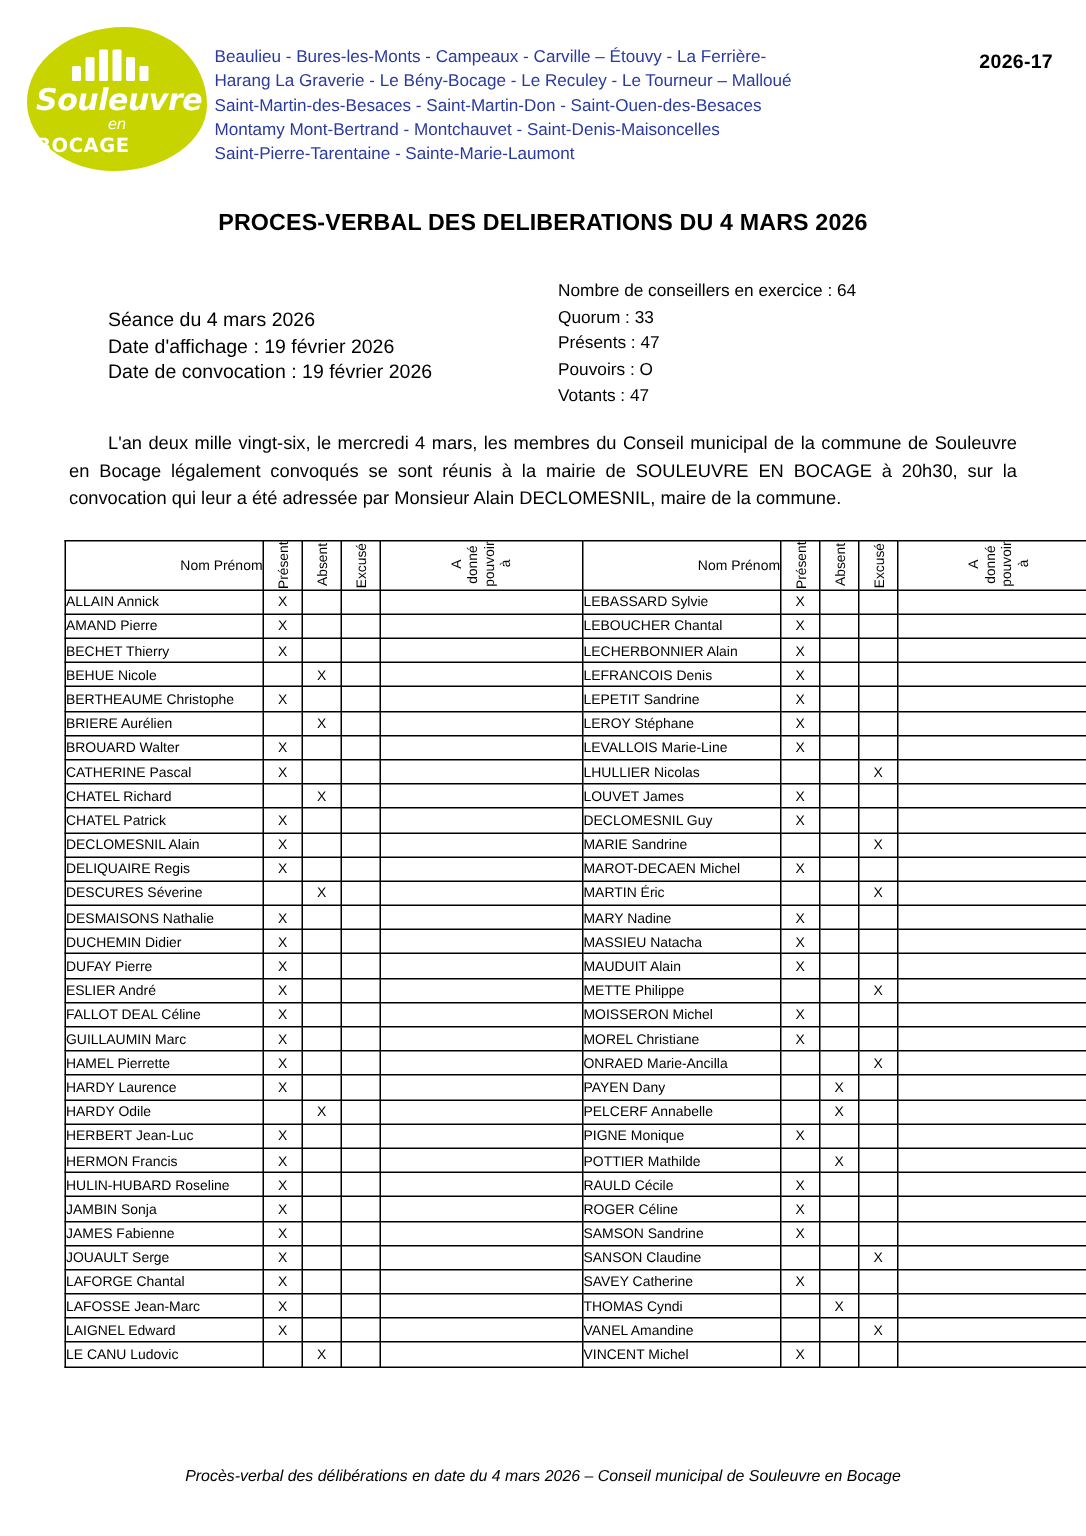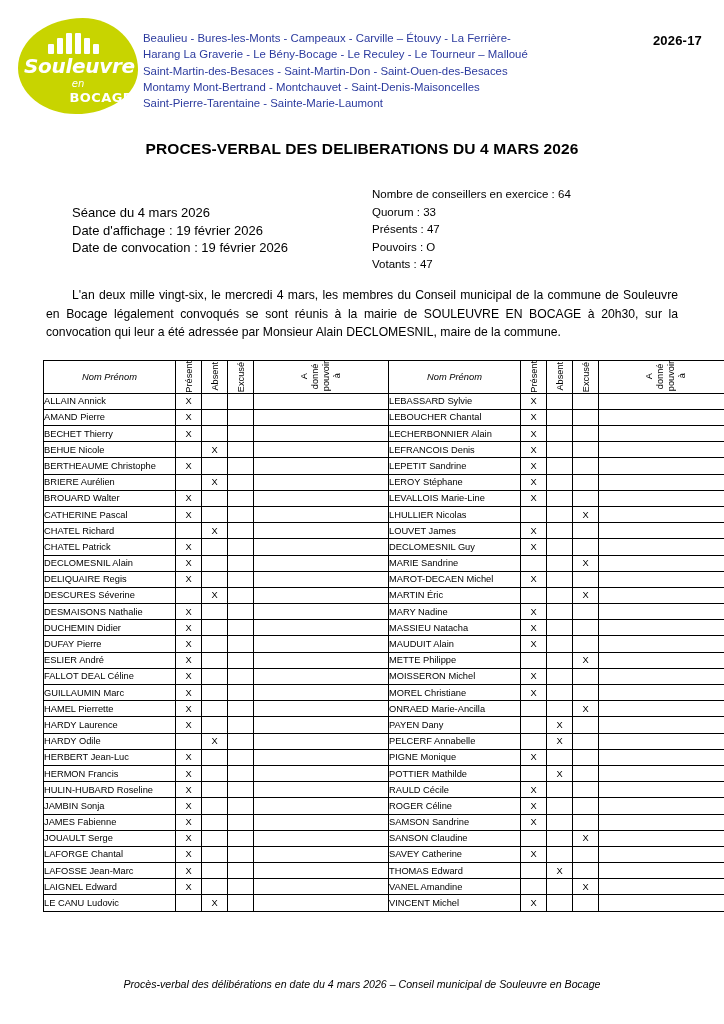--- a/index.html
+++ b/index.html
@@ -80,21 +80,21 @@
     color: #ffffff;
     font-family: "DejaVu Sans", sans-serif;
     font-size: 10px;
     font-style: italic;
   }
   .logo-text3 {
     position: absolute;
     left: 6px;
     top: 72px;
     width: 108px;
-    text-align: right;
+    text-align: left;
     color: #ffffff;
     font-family: "DejaVu Sans", sans-serif;
     font-size: 13px;
     font-weight: bold;
     letter-spacing: 0.4px;
   }
 
   .communes {
     position: absolute;
     left: 143px;
@@ -174,22 +174,21 @@
   .head-row th {
     height: 74px;
     font-weight: normal;
   }
   .col-name { width: 132px; }
   .col-mark { width: 26px; }
   .col-pouvoir { width: 135px; }
 
   .hdr-name {
     font-size: 9.6px;
-    text-align: center;
-    font-style: italic;
+    text-align: right;
   }
   .vtext {
     writing-mode: vertical-rl;
     transform: rotate(180deg);
     white-space: nowrap;
     font-size: 9.2px;
     margin: 0 auto;
     display: block;
   }
   .vcell {
@@ -668,21 +667,21 @@
             <td class="mark"></td>
             <td class="mark"></td>
             <td class="mark"></td>
           </tr>
           <tr>
             <td class="name">LAFOSSE Jean-Marc</td>
             <td class="mark">X</td>
             <td class="mark"></td>
             <td class="mark"></td>
             <td class="mark"></td>
-            <td class="name">THOMAS Edward</td>
+            <td class="name">THOMAS Cyndi</td>
             <td class="mark"></td>
             <td class="mark">X</td>
             <td class="mark"></td>
             <td class="mark"></td>
           </tr>
           <tr>
             <td class="name">LAIGNEL Edward</td>
             <td class="mark">X</td>
             <td class="mark"></td>
             <td class="mark"></td>

